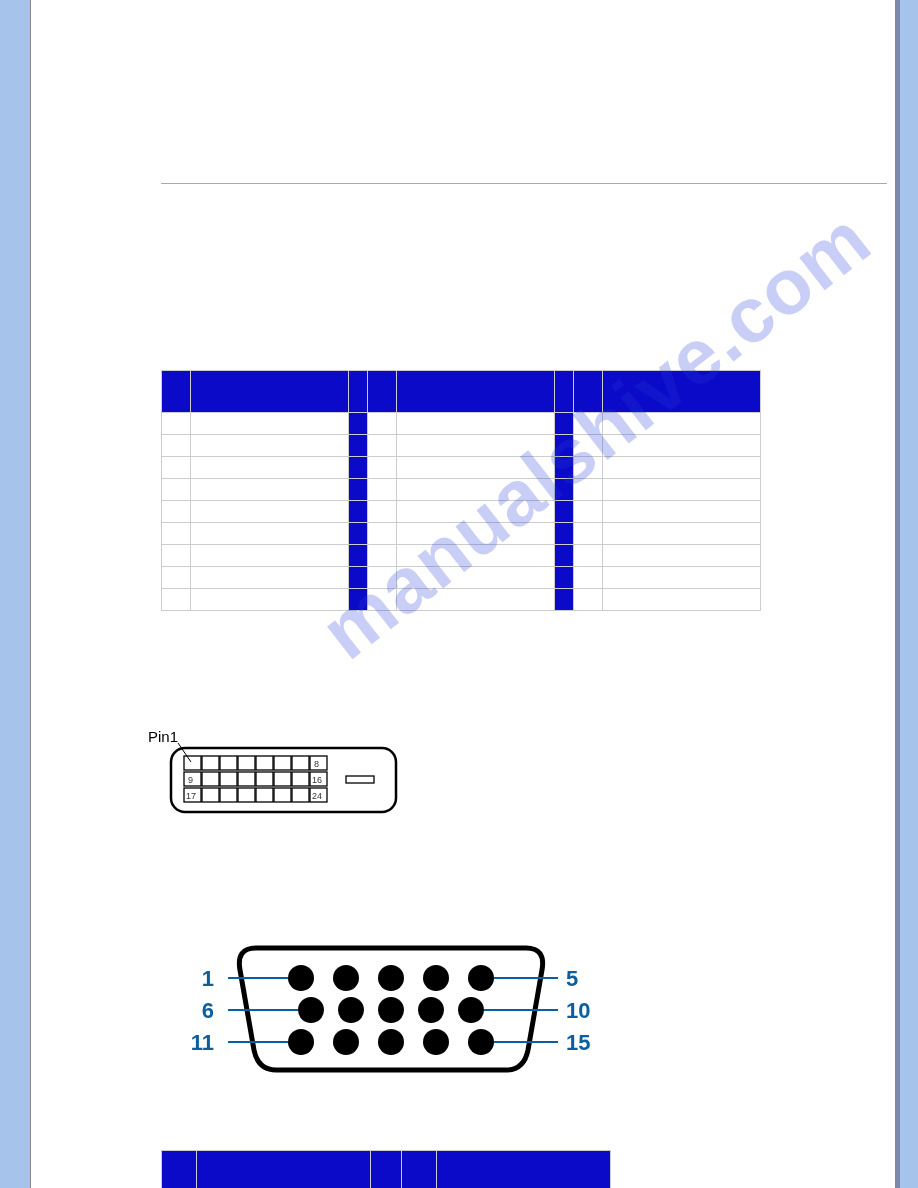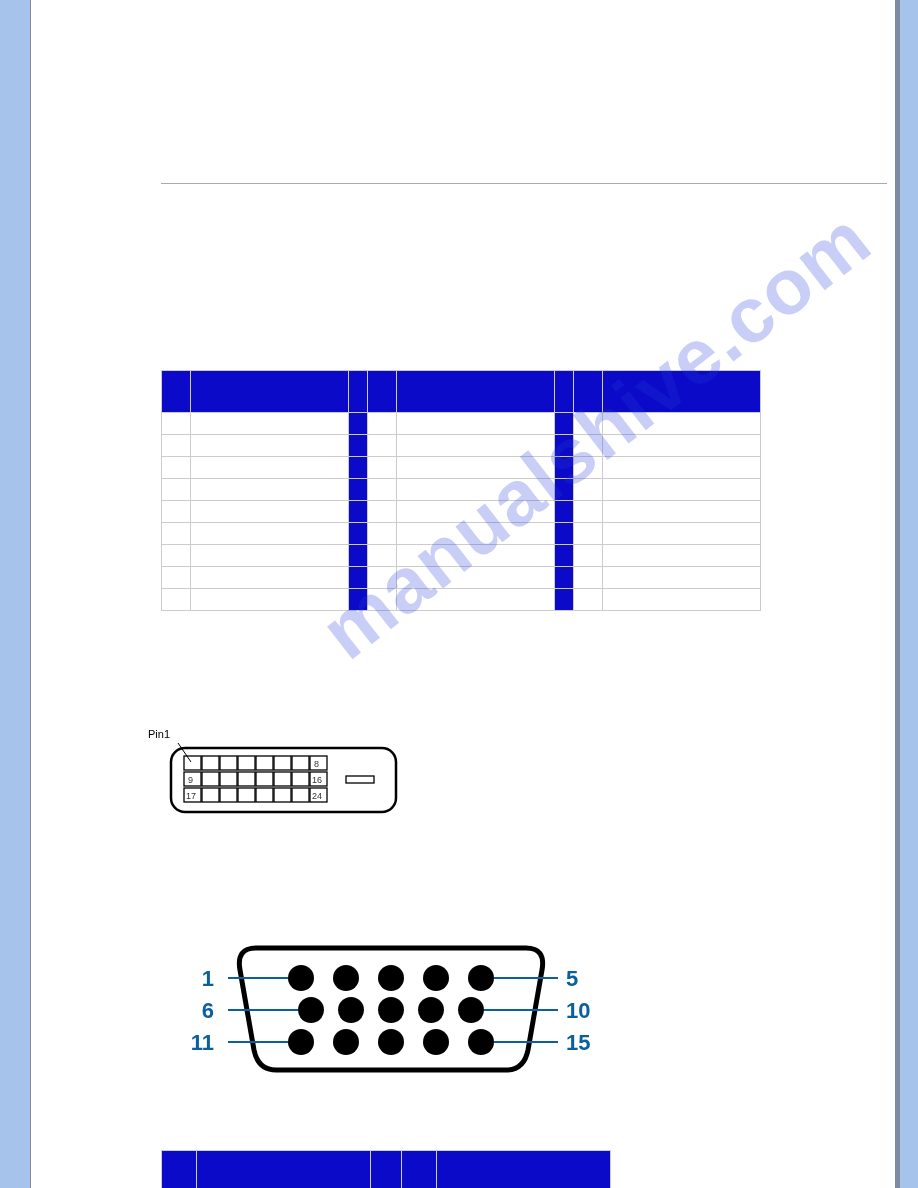--- a/index.html
+++ b/index.html
@@ -72,21 +72,21 @@
     transform-origin: 50% 50%;
     pointer-events: none;
     letter-spacing: 1px;
     white-space: nowrap;
   }
 
   .dvi-label {
     position: absolute;
     left: 117px;
     top: 718px;
-    font-size: 11px;
+    font-size: 15px;
     color: #000;
   }
   .dvi-svg {
     position: absolute;
     left: 135px;
     top: 730px;
   }
 
   .vga-svg {
     position: absolute;

